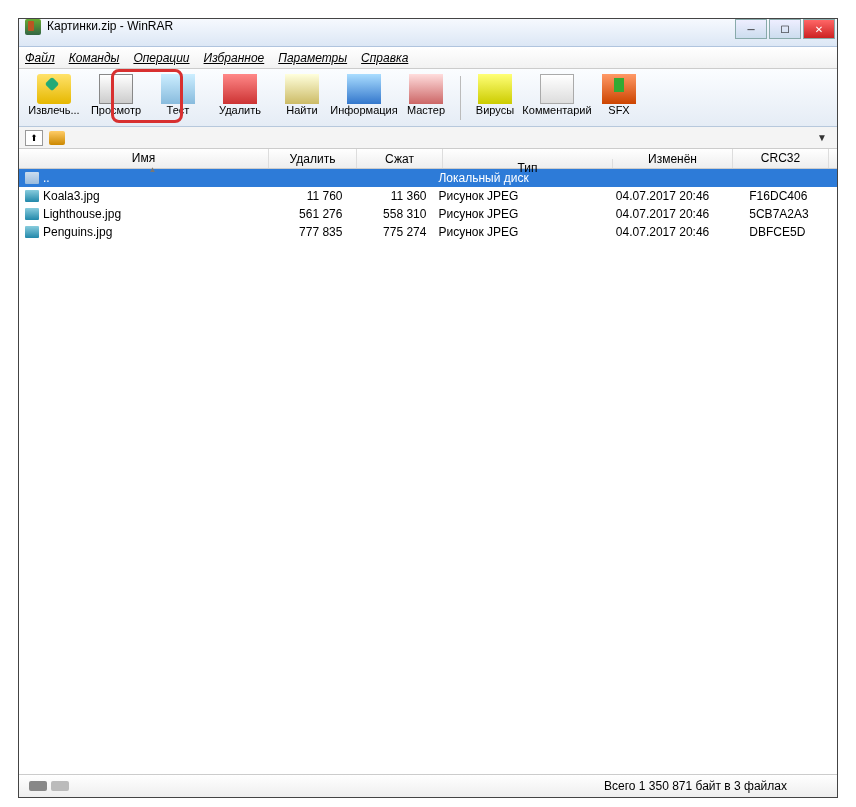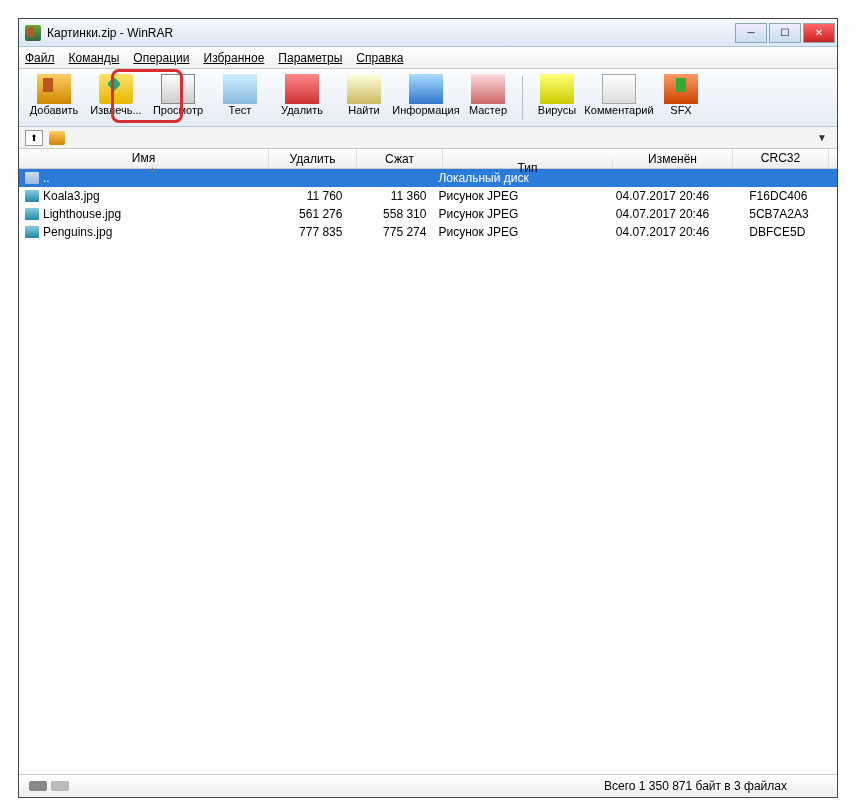--- a/index.html
+++ b/index.html
@@ -1,27 +1,27 @@
 <!DOCTYPE html>
 <html><head>
 <meta charset="utf-8">
 <style>
 * { box-sizing: border-box; margin: 0; padding: 0; font-family: 'Segoe UI', Tahoma, sans-serif; }
 html, body { width: 856px; height: 807px; background: #fff; overflow: hidden; }
 .wrap { padding: 18px 12px 0 18px; }
 .window { width: 820px; height: 780px; border: 1px solid #444; background: #fff; box-shadow: 0 0 0 1px #888 inset; display: flex; flex-direction: column; }
-.titlebar { height: 28px; background: linear-gradient(#f6f9fe,#dce7f5); border-bottom: 1px solid #b0c4de; display: flex; align-items: center; padding-left: 6px; }
+.titlebar { height: 28px; background: linear-gradient(#f6f9fe,#dce7f5); border-bottom: 1px solid #b0c4de; display: flex; padding-left: 6px; }
 .titlebar .ico { width: 16px; height: 16px; background: linear-gradient(#6a3,#364); border-radius: 2px; margin-right: 6px; position: relative; }
 .titlebar .ico:before { content:''; position:absolute; left:3px; top:2px; width:6px; height:10px; background:#b52; border-radius:1px;}
 .titlebar .t { font-size: 12px; color: #000; }
 .winbtns { margin-left: auto; display: flex; }
 .winbtn { width: 32px; height: 20px; border: 1px solid #8aa; margin-right: 2px; background: linear-gradient(#eef,#cde); display:flex; align-items:center; justify-content:center; font-size:10px; }
 .winbtn.close { background: linear-gradient(#f66,#c22); color:#fff; }
 .menubar { height: 22px; background: linear-gradient(#fff,#f2f2f2); border-bottom: 1px solid #ccc; display: flex; align-items: center; padding: 0 6px; font-size: 12px; }
-.menubar span { margin-right: 14px; cursor: default; }
+.menubar span { margin-right: 14px; cursor: default; font-style: italic; }
 .menubar span u { text-decoration: underline; }
 .toolbar { height: 58px; background: linear-gradient(#fbfdff,#e5ecf5); border-bottom: 1px solid #b7c8dc; display: flex; align-items: center; padding: 2px 4px; position: relative; }
 .tb { display:flex; flex-direction:column; align-items:center; width:62px; height:52px; font-size:11px; color:#000; cursor:default; }
 .tb .ic { width:34px; height:30px; margin-top:2px; }
 .sep { width:1px; height:44px; background:#bbb; margin:0 3px; }
 .highlight { position:absolute; left:92px; top:0; width:72px; height:54px; border:3px solid #d83030; border-radius:8px; pointer-events:none; }
 .pathbar { height: 22px; background:#f4f4f4; border-bottom:1px solid #ccc; display:flex; align-items:center; padding:0 6px; font-size:12px; }
 .upbtn{ width:18px;height:16px;border:1px solid #999;background:#fff;margin-right:6px;display:flex;align-items:center;justify-content:center;font-size:9px;}
 .pathicon{width:16px;height:14px;background:linear-gradient(#fc6,#c80);border-radius:2px;margin-right:6px;}
 .dropbtn{margin-left:auto;font-size:10px;color:#333;padding-right:4px;}
@@ -85,24 +85,20 @@
     <span><u>Файл</u></span>
     <span><u>Команды</u></span>
     <span><u>Операции</u></span>
     <span><u>Избранное</u></span>
     <span><u>Параметры</u></span>
     <span><u>Справка</u></span>
   </div>
 
   <div class="toolbar">
     <div class="tb">
-          <div class="ic ic-add"></div>
-          <span>Добавить</span>
-        </div>
-    <div class="tb">
           <div class="ic ic-ext"></div>
           <span>Извлечь...</span>
         </div>
     <div class="tb">
           <div class="ic ic-view"></div>
           <span>Просмотр</span>
         </div>
     <div class="tb">
           <div class="ic ic-test"></div>
           <span>Тест</span>

